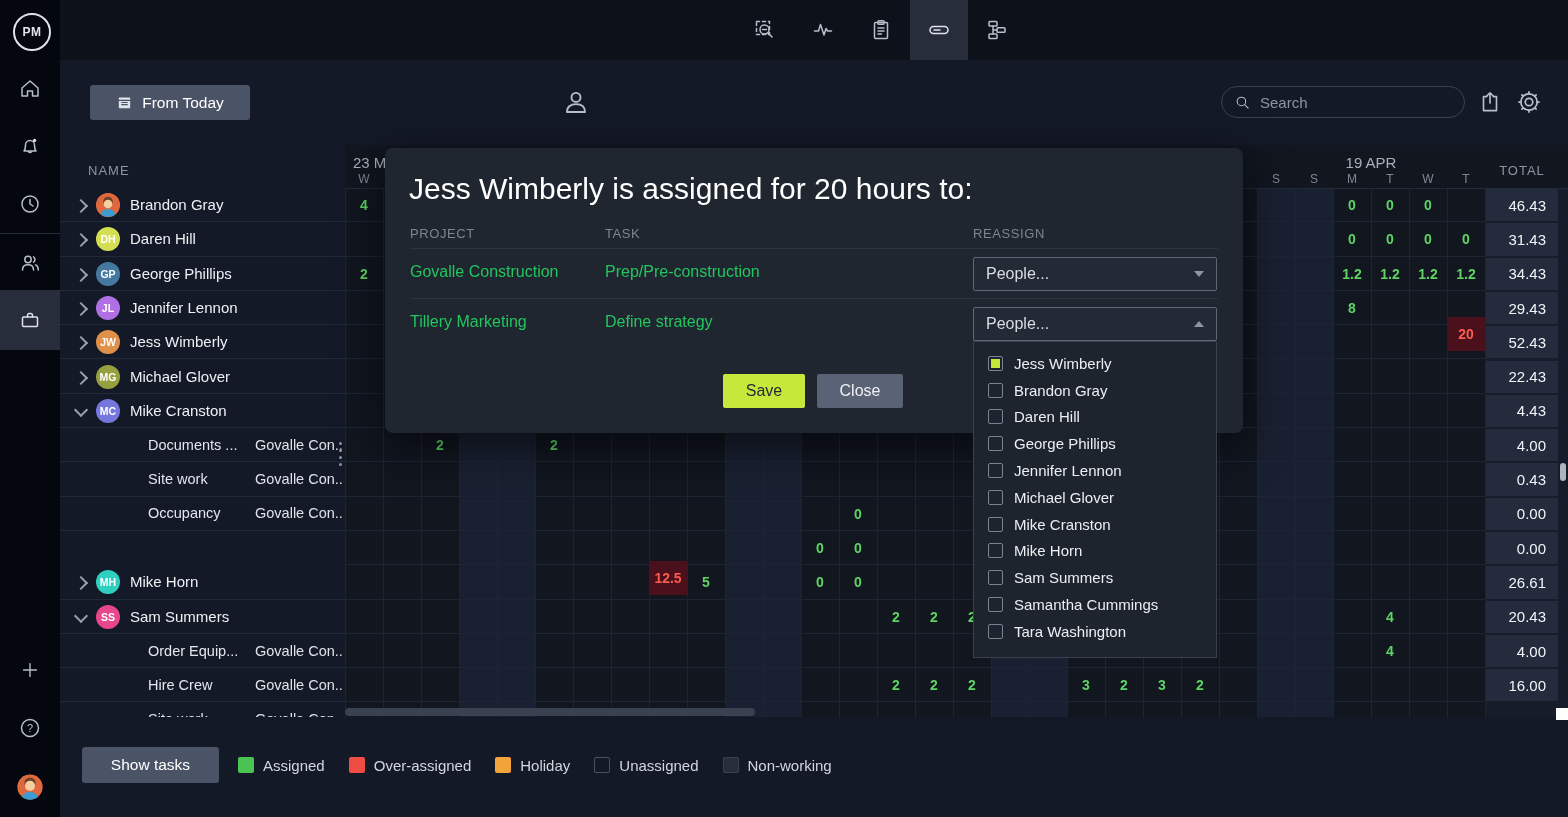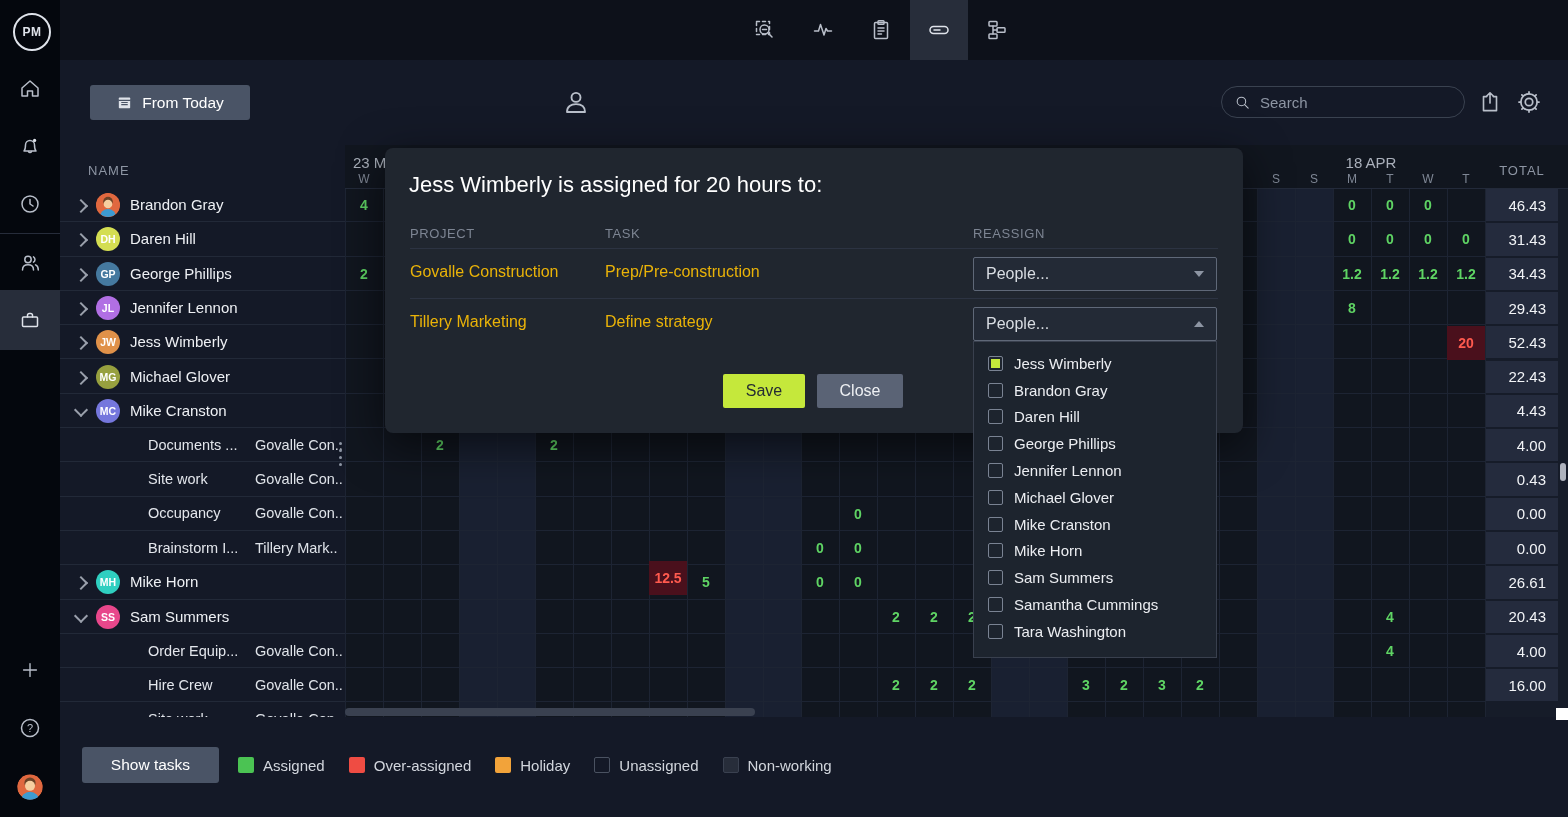--- a/index.html
+++ b/index.html
@@ -59,24 +59,24 @@
   .totcol{position:absolute;left:1140px;top:43px;width:83px;height:529px;background:#161c29;}
   .tcell{position:absolute;left:1141px;width:72px;height:32.3px;background:#242b3d;display:flex;align-items:center;
         justify-content:flex-end;padding-right:12px;box-sizing:border-box;font-size:15px;color:#f2f4f7;}
   
   .hscroll{position:absolute;left:345px;top:708px;width:410px;height:8px;border-radius:4px;background:#3a4150;z-index:20;}
   .vscroll{position:absolute;left:1560px;top:463px;width:6px;height:18px;border-radius:3px;background:#aeb3bd;z-index:20;}
   .sb-corner{position:absolute;left:1556px;top:708px;width:12px;height:12px;background:#ffffff;z-index:20;}
   
   .modal{position:absolute;left:385px;top:148px;width:858px;height:285px;background:#20262f;border-radius:8px;
         box-shadow:0 12px 45px rgba(0,0,0,.6);z-index:40;}
-  .m-title{position:absolute;left:24px;top:24px;font-size:22px;font-weight:500;color:#fff;}
+  .m-title{position:absolute;left:24px;top:24px;font-size:30px;font-weight:500;color:#fff;}
   .m-colhead{position:absolute;top:78px;font-size:13px;letter-spacing:.6px;color:#7d8593;}
   .m-hr{position:absolute;left:25px;width:808px;height:1px;background:#2c3342;}
-  .m-txt{position:absolute;font-size:16px;color:#eab308;}
+  .m-txt{position:absolute;font-size:16px;color:#22c55e;}
   .m-select{position:absolute;width:244px;height:34px;background:#232a36;border:1px solid #5f6878;border-radius:2px;
         display:flex;align-items:center;padding:0 12px;box-sizing:border-box;font-size:16px;color:#d9dde3;}
   .m-select .car{margin-left:auto;}
   .car{width:0;height:0;border-left:5px solid transparent;border-right:5px solid transparent;}
   .car.down{border-top:6px solid #8d95a3;}
   .car.up{border-bottom:6px solid #8d95a3;}
   .btn-save{position:absolute;left:338px;top:226px;width:82px;height:34px;background:#c5e83b;color:#252b33;border:none;
         border-radius:2px;font-size:16px;font-family:inherit;}
   .btn-close{position:absolute;left:432px;top:226px;width:86px;height:34px;background:#5a6375;color:#eef0f3;border:none;
         border-radius:2px;font-size:16px;font-family:inherit;}
@@ -288,24 +288,20 @@
           <span class="tname">Documents ...</span>
           <span class="tproj">Govalle Con..</span>
         </div>
         <div class="nrow" style="top: 317.4px;">
           <span class="tname">Site work</span>
           <span class="tproj">Govalle Con..</span>
         </div>
         <div class="nrow" style="top: 351.7px;">
           <span class="tname">Occupancy</span>
           <span class="tproj">Govalle Con..</span>
-        </div>
-        <div class="nrow" style="top: 386px;">
-          <span class="tname">Brainstorm I...</span>
-          <span class="tproj">Tillery Mark..</span>
         </div>
         <div class="nrow" style="top: 420.3px;">
           <span class="chev"></span>
           <span class="avatar" style="background: rgb(47, 207, 192);">MH</span>
           <span class="pname">Mike Horn</span>
         </div>
         <div class="nrow" style="top: 454.6px;">
           <span class="chev down"></span>
           <span class="avatar" style="background: rgb(232, 71, 139);">SS</span>
           <span class="pname">Sam Summers</span>
@@ -360,21 +356,21 @@
         <div class="vline" style="left: 912px;"></div>
         <div class="vline" style="left: 950px;"></div>
         <div class="vline" style="left: 988px;"></div>
         <div class="vline" style="left: 1026px;"></div>
         <div class="vline" style="left: 1064px;"></div>
         <div class="vline" style="left: 1102px;"></div>
         <div class="vline" style="left: 1140px;"></div>
         <div class="hline"></div>
         <span class="wk-label" style="left: 8px;">23 M</span>
         <span class="day-l" style="left: 0px;">W</span>
-        <span class="wk-label" style="left: 950px; width: 152px; text-align: center;">18 APR</span>
+        <span class="wk-label" style="left: 950px; width: 152px; text-align: center;">19 APR</span>
         <span class="day-l" style="left: 912px;">S</span>
         <span class="day-l" style="left: 950px;">S</span>
         <span class="day-l" style="left: 988px;">M</span>
         <span class="day-l" style="left: 1026px;">T</span>
         <span class="day-l" style="left: 1064px;">W</span>
         <span class="day-l" style="left: 1102px;">T</span>
         <div class="total-hdr">TOTAL</div>
         <div class="grow" style="top: 43px;"></div>
         <div class="cell assigned" style="left: 0px; top: 43px;">4</div>
         <div class="cell assigned" style="left: 988px; top: 43px;">0</div>
@@ -391,21 +387,21 @@
         <div class="cell assigned" style="left: 0px; top: 111.6px;">2</div>
         <div class="cell assigned" style="left: 988px; top: 111.6px;">1.2</div>
         <div class="cell assigned" style="left: 1026px; top: 111.6px;">1.2</div>
         <div class="cell assigned" style="left: 1064px; top: 111.6px;">1.2</div>
         <div class="cell assigned" style="left: 1102px; top: 111.6px;">1.2</div>
         <div class="tcell" style="top: 112.6px;">34.43</div>
         <div class="grow" style="top: 145.9px;"></div>
         <div class="cell assigned" style="left: 988px; top: 145.9px;">8</div>
         <div class="tcell" style="top: 146.9px;">29.43</div>
         <div class="grow" style="top: 180.2px;"></div>
-        <div class="cell over" style="left: 1102px; top: 181px;">20</div>
+        <div class="cell over" style="left: 1102px; top: 172px;">20</div>
         <div class="tcell" style="top: 181.2px;">52.43</div>
         <div class="grow" style="top: 214.5px;"></div>
         <div class="tcell" style="top: 215.5px;">22.43</div>
         <div class="grow" style="top: 248.8px;"></div>
         <div class="tcell" style="top: 249.8px;">4.43</div>
         <div class="grow" style="top: 283.1px;"></div>
         <div class="cell assigned" style="left: 76px; top: 283.1px;">2</div>
         <div class="cell assigned" style="left: 190px; top: 283.1px;">2</div>
         <div class="tcell" style="top: 284.1px;">4.00</div>
         <div class="grow" style="top: 317.4px;"></div>

